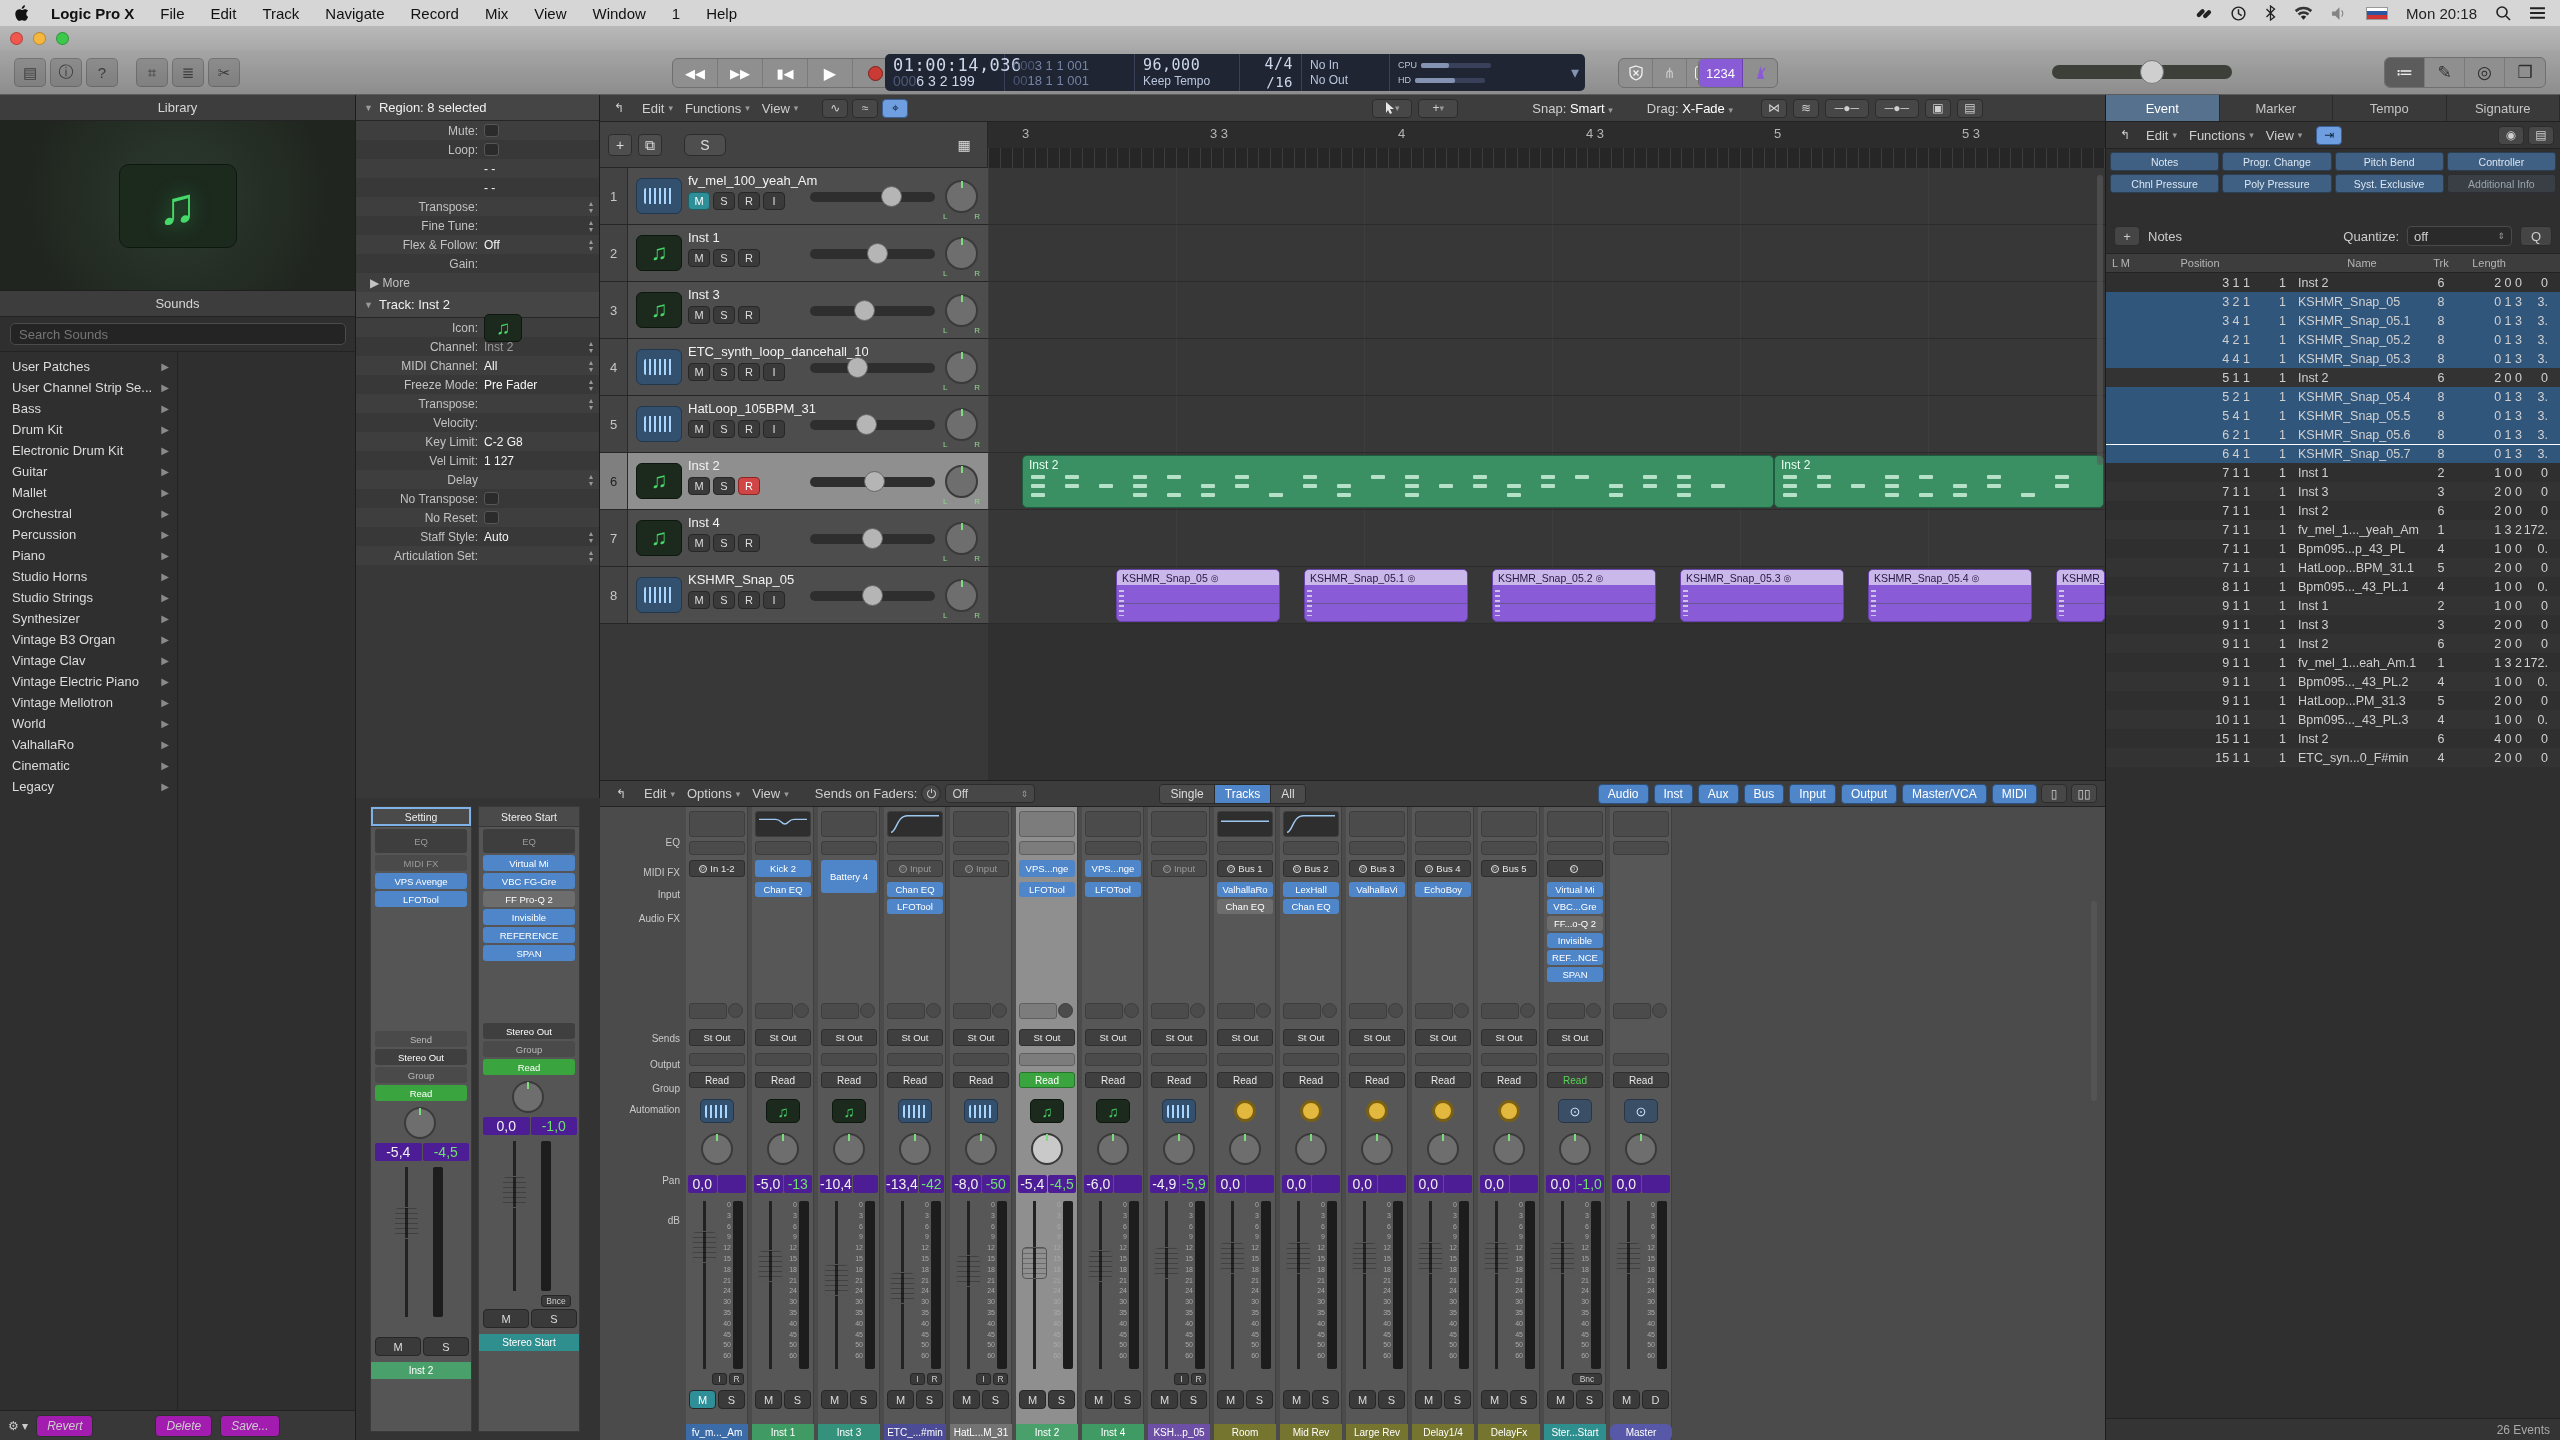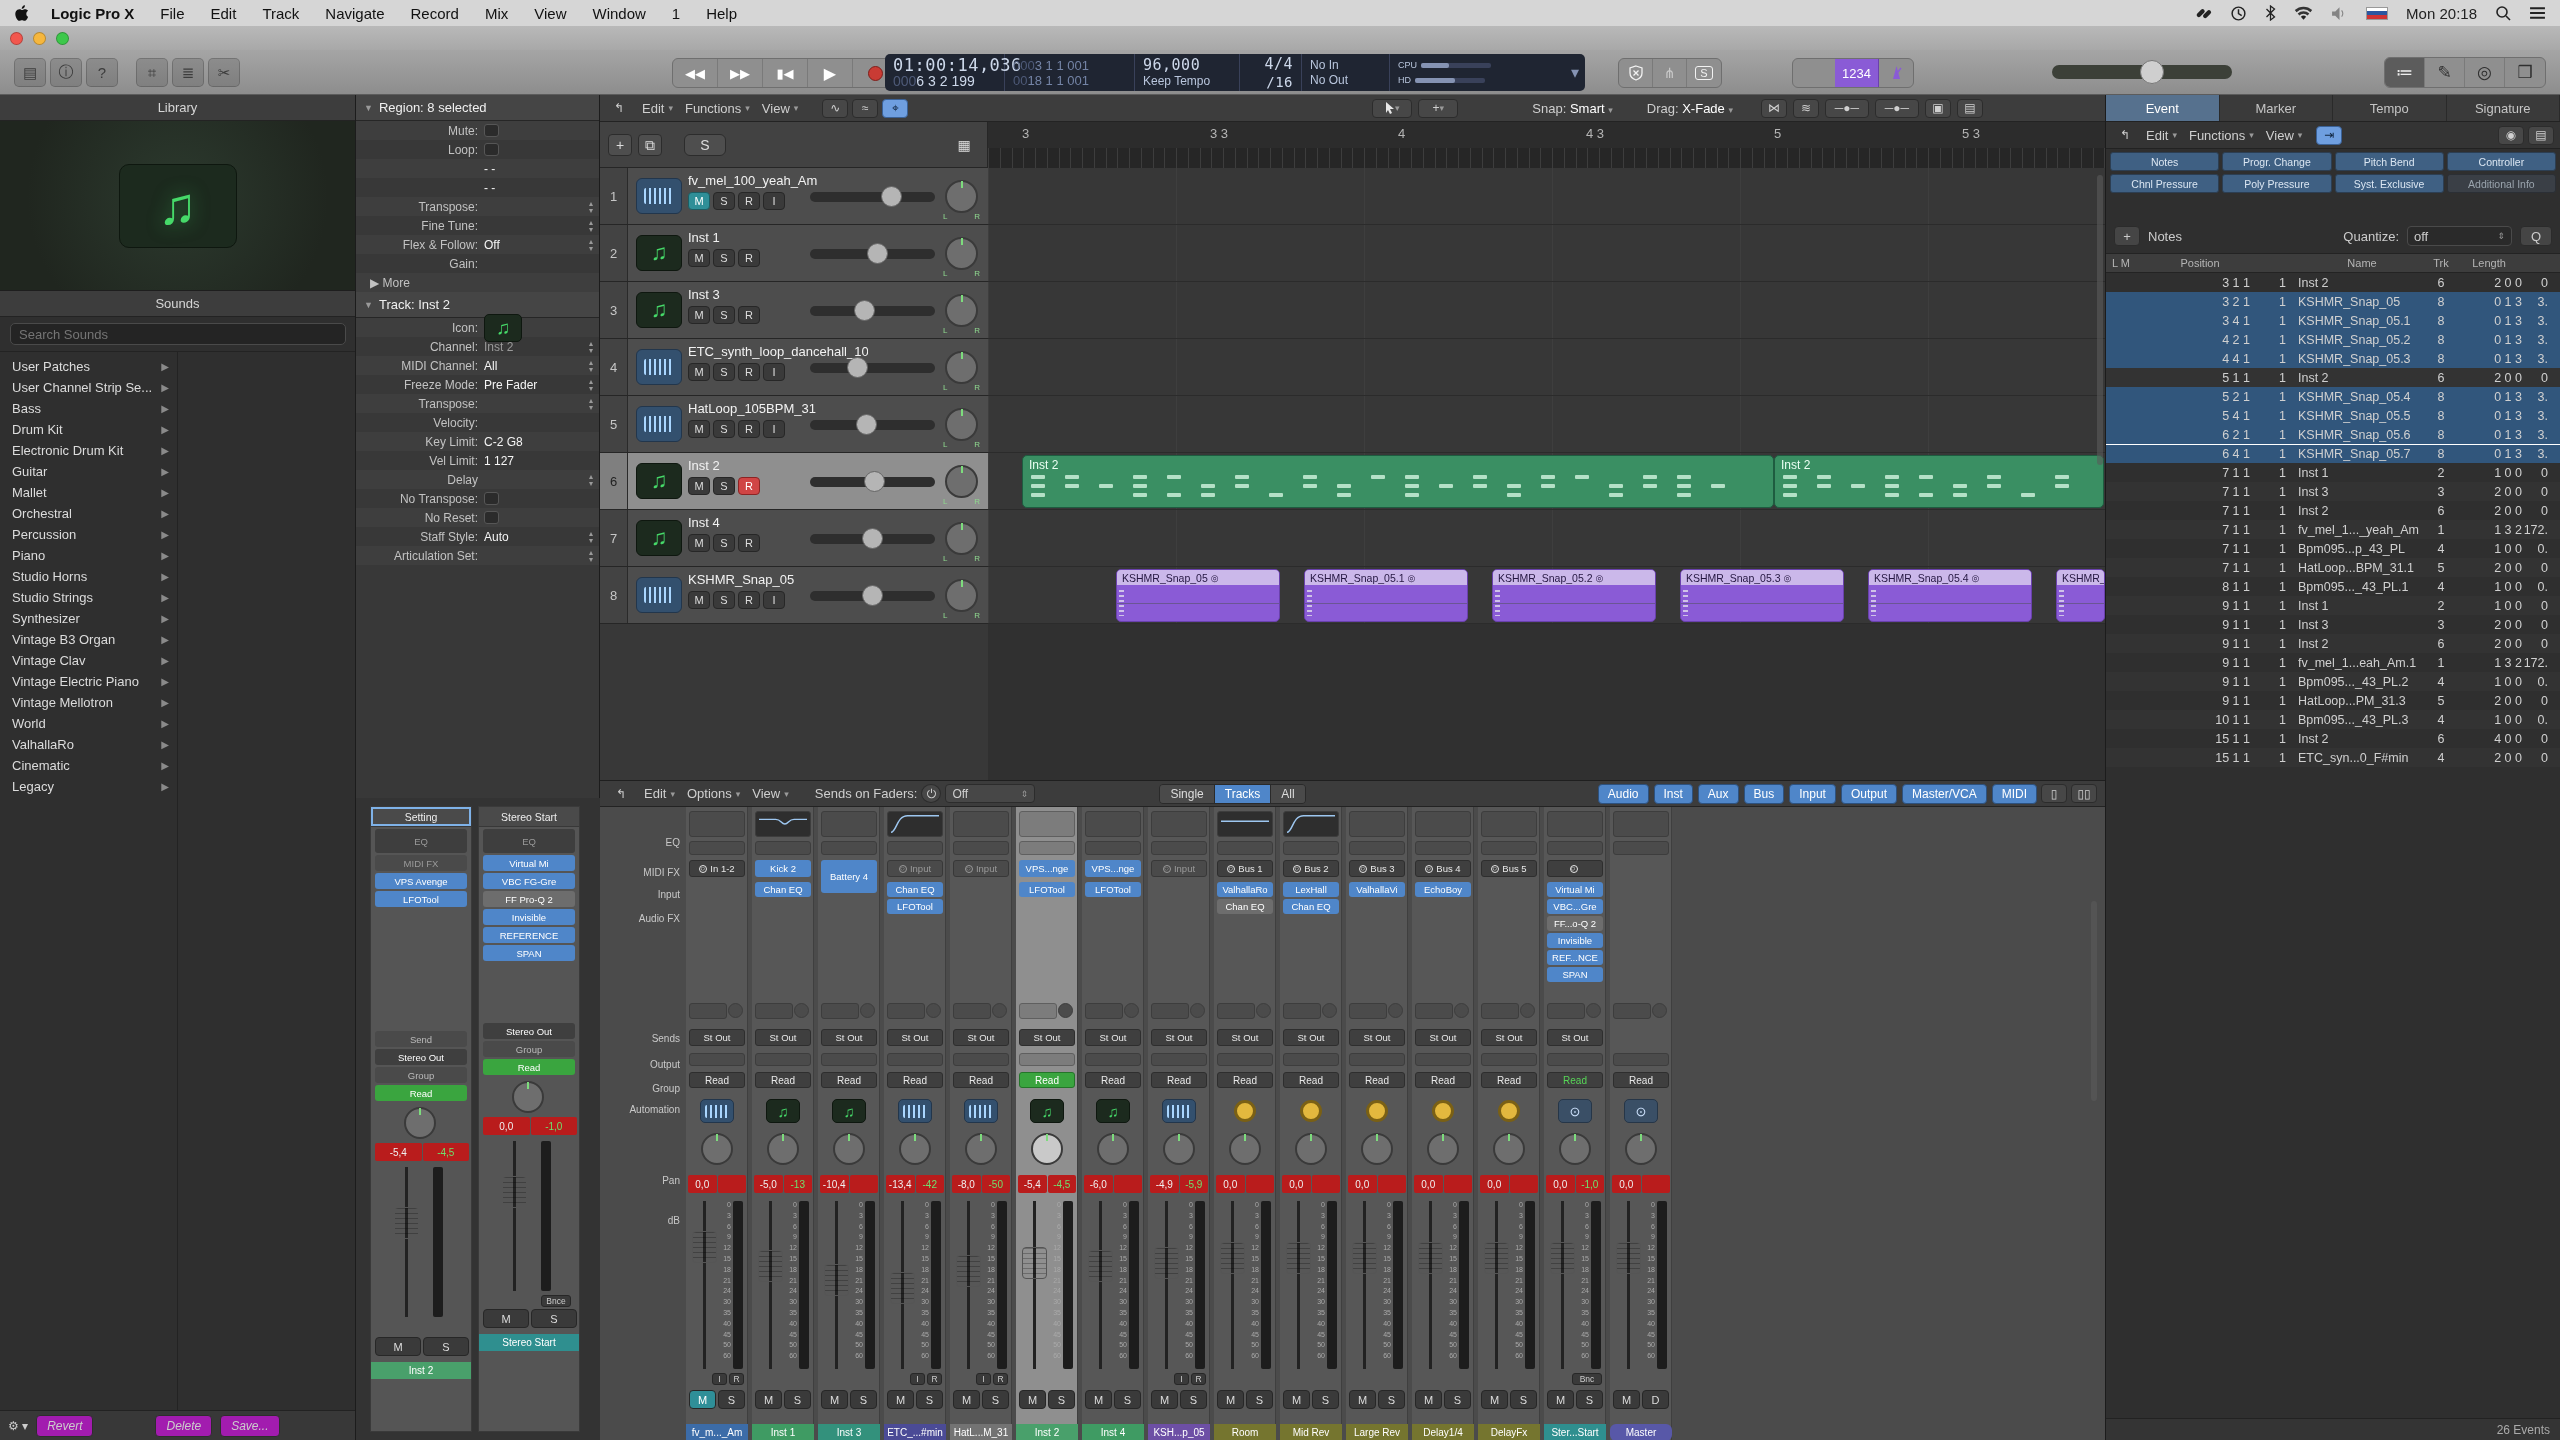--- a/index.html
+++ b/index.html
@@ -137,21 +137,21 @@
   .chip.plain{background:#3f3f3f;border:1px solid #2e2e2e;color:#e8e8e8;}
   .chip.dim{background:#4a4a4a;border:1px solid #383838;color:#9a9a9a;}
   .stq{font-size:8px;margin-right:3px;border:1px solid currentColor;border-radius:50%;width:8px;height:8px;line-height:6px;display:inline-block;}
   .readb{position:absolute;left:3px;width:56px;height:16px;border-radius:3px;background:#3f3f3f;border:1px solid #2e2e2e;color:#e8e8e8;font-size:10px;display:flex;align-items:center;justify-content:center;}
   .readb.gtext{color:#57d657;}
   .readb.on{background:#3aa53f;border-color:#247529;color:#fff;}
   .knob{position:absolute;left:15px;width:32px;height:32px;border-radius:50%;background:#6e6e6e;border:2px solid #3a3a3a;}
   .knob.light{background:#c9c9c9;}
   .knob i{position:absolute;left:50%;top:-1px;width:2px;height:7px;background:#7ddc7d;margin-left:-1px;}
   .dbrow{position:absolute;left:2px;width:58px;height:18px;display:flex;gap:1px;}
-  .dbrow div{flex:1;background:#b91c1c;border-radius:2px;color:#f0f0f0;font-size:10px;display:flex;align-items:center;justify-content:center;white-space:nowrap;}
+  .dbrow div{flex:1;background:#4c1d95;border-radius:2px;color:#f0f0f0;font-size:14px;display:flex;align-items:center;justify-content:center;white-space:nowrap;}
   .dbrow .pk{color:#6fe06f;}
   .fader{position:absolute;left:0;width:62px;}
   .ftrack{position:absolute;left:17px;top:0;bottom:0;width:3px;background:#222;}
   .fthumb{position:absolute;left:6px;width:25px;height:32px;border-radius:4px;background:linear-gradient(#d8d8d8,#9f9f9f);border:1px solid #555;background-image:repeating-linear-gradient(180deg,rgba(0,0,0,.25) 0 1px,transparent 1px 5px);}
   .fscale{position:absolute;left:33px;top:0;bottom:0;width:12px;font-size:7px;color:#aaa;text-align:right;}
   .fscale div{position:absolute;right:0;}
   .fmeter{position:absolute;left:47px;top:0;bottom:0;width:10px;background:#1d1d1d;border-radius:2px;}
   .irrow{position:absolute;right:3px;display:flex;gap:2px;}
   .irrow .b{width:15px;height:12px;background:#3a3a3a;border:1px solid #272727;border-radius:3px;color:#ccc;font-size:8.5px;display:flex;align-items:center;justify-content:center;}
   .msrow{position:absolute;left:3px;width:56px;display:flex;gap:2px;}
@@ -333,21 +333,21 @@
           <svg width="16" height="16" viewBox="0 0 16 16" fill="none" stroke="#f2f2f2" stroke-width="1.3">
             <path d="M8 1l6 2v5c0 4-3 6-6 7-3-1-6-3-6-7V3z"></path>
             <path d="M5.5 5.5l5 5M10.5 5.5l-5 5"></path>
           </svg>
         </div>
       <div class="seg" style="color:#c9c9c9;">⋔</div>
       <div class="seg">
           <span style="border:1px solid #f2f2f2;border-radius:3px;padding:0 4px;font-size:11px;">S</span>
         </div>
     </div>
-    <div class="tgroup" style="left:1792px;padding-left:42px;">
+    <div class="tgroup" style="left:1698px;">
       <div class="seg purple" style="width:44px;font-size:13px;">
           <span>1234</span>
         </div>
       <div class="seg">
           <svg width="15" height="16" viewBox="0 0 15 16">
             <path d="M4 14L7.5 1 11 14z" fill="#8a5bd6"></path>
             <path d="M7.5 9L12 3" stroke="#8a5bd6" stroke-width="1.4"></path>
           </svg>
         </div>
     </div>

